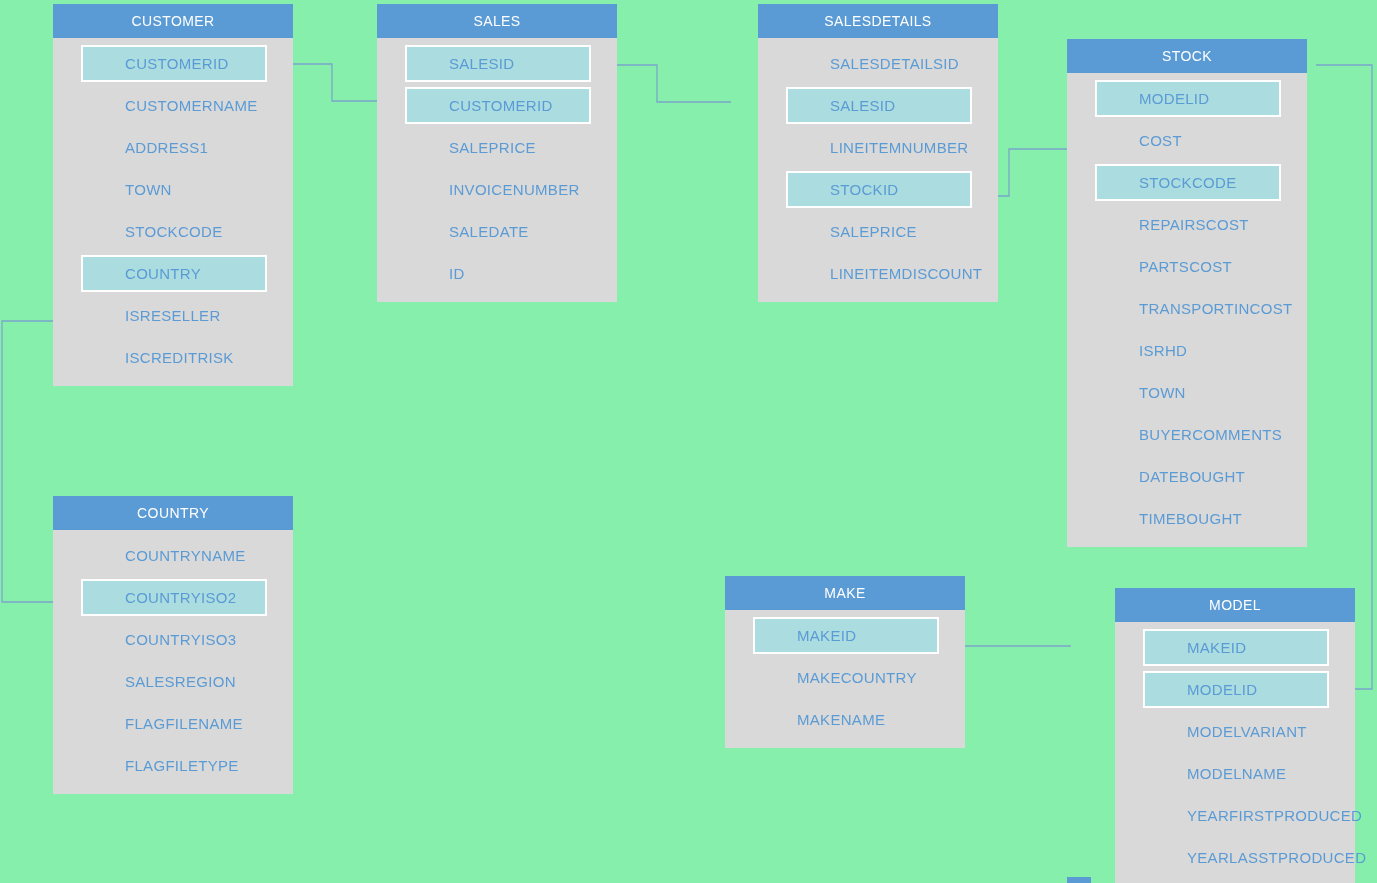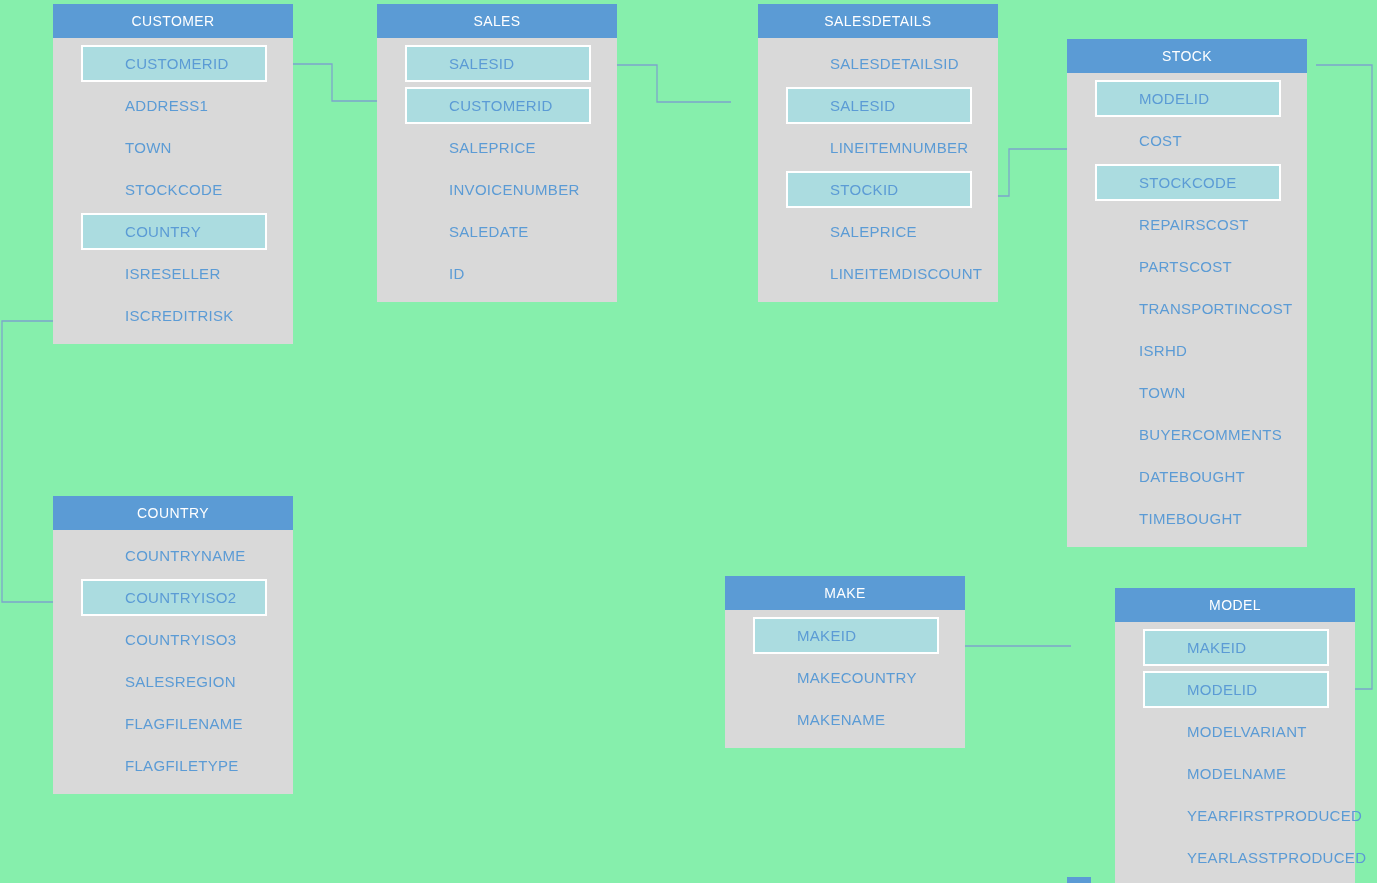--- a/index.html
+++ b/index.html
@@ -86,20 +86,23 @@
   <div class="stub" style="left: 1067px; top: 877px; width: 24px; height: 6px;"></div>
 <div class="db-table" style="left: 53px; top: 4px;">
       <div class="hdr">
         <span>CUSTOMER</span>
       </div>
       <div class="body">
         <div class="row key">
           <span>CUSTOMERID</span>
         </div>
         <div class="row">
+          <span>CUSTOMERNAME</span>
+        </div>
+        <div class="row">
           <span>ADDRESS1</span>
         </div>
         <div class="row">
           <span>TOWN</span>
         </div>
         <div class="row">
           <span>STOCKCODE</span>
         </div>
         <div class="row key">
           <span>COUNTRY</span>

